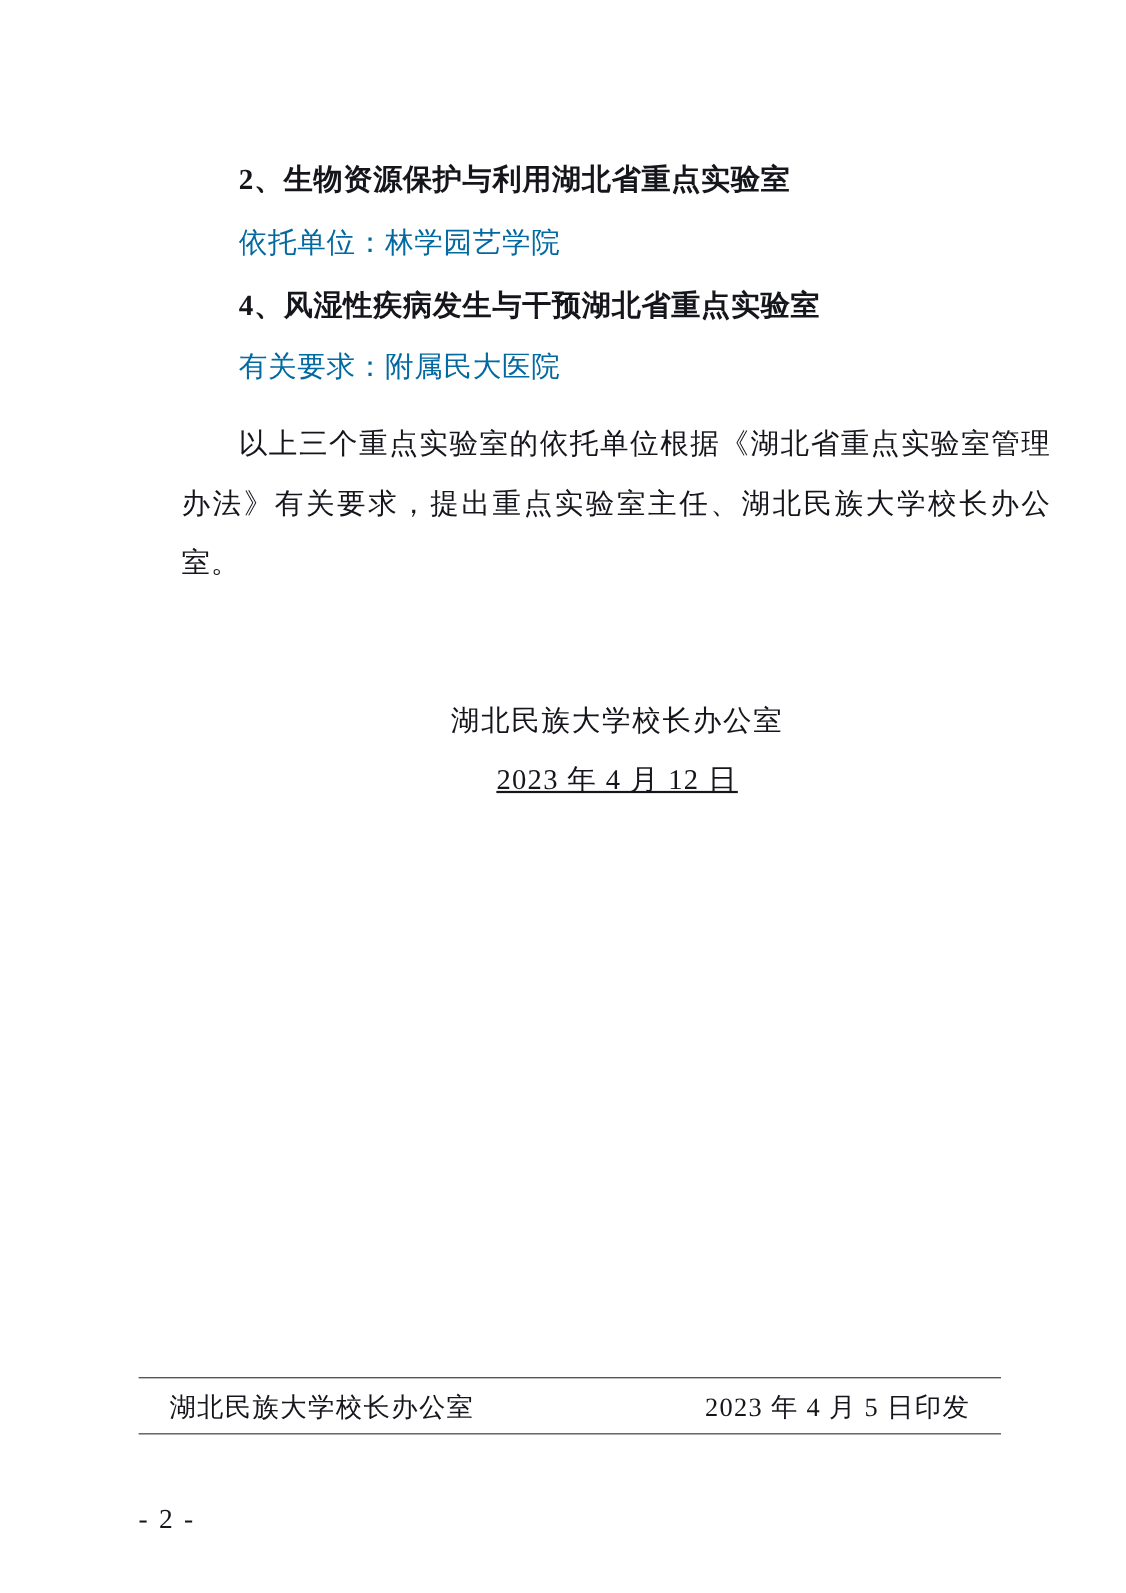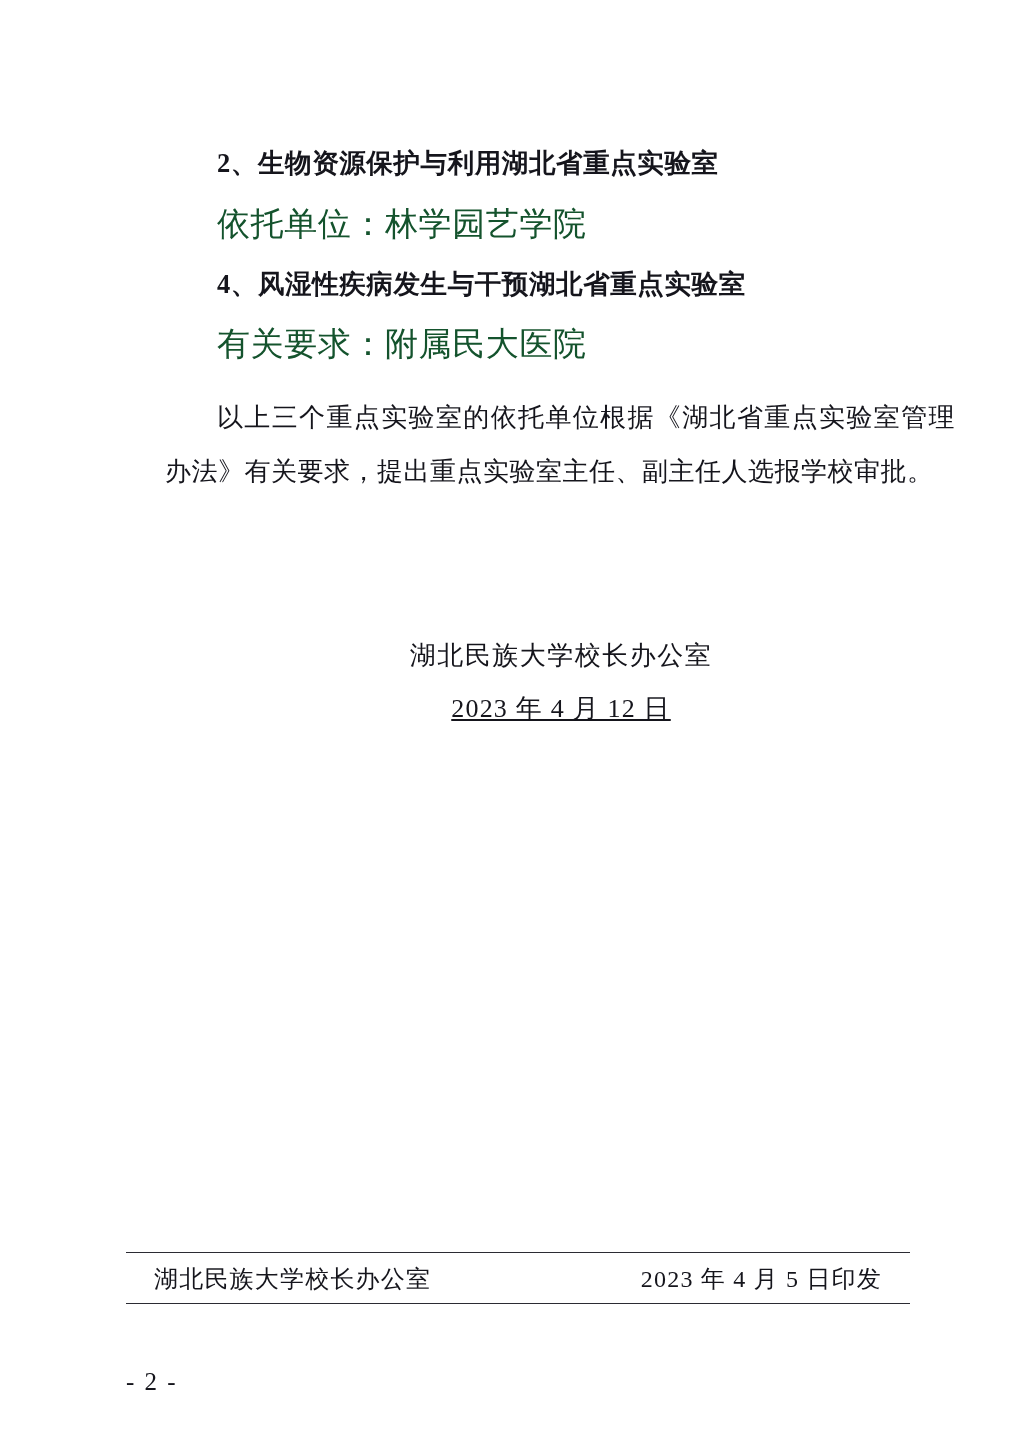--- a/index.html
+++ b/index.html
@@ -33,27 +33,27 @@
     font-weight: bold;
     font-size: 26.5px;
     letter-spacing: 0.6px;
     line-height: 1.0;
     margin: 0 0 0 0;
     padding: 0;
     text-indent: 52px;
     color: #15151c;
   }
   .host-line {
-    font-size: 33px;
+    font-size: 26px;
     letter-spacing: 0.6px;
     line-height: 1.0;
     margin: 0;
     padding: 0;
     text-indent: 52px;
-    color: #14532d;
+    color: #0369a1;
   }
   .gap-a { height: 31px; }
   .gap-b { height: 30px; }
   .gap-c { height: 31px; }
   .gap-d { height: 30px; }
 
   .para {
     font-size: 26px;
     letter-spacing: 0.5px;
     line-height: 54px;
@@ -131,21 +131,21 @@
 
     <div class="lab-title">2、生物资源保护与利用湖北省重点实验室</div>
     <div class="gap-a"></div>
     <div class="host-line">依托单位：林学园艺学院</div>
     <div class="gap-b"></div>
     <div class="lab-title">4、风湿性疾病发生与干预湖北省重点实验室</div>
     <div class="gap-c"></div>
     <div class="host-line">有关要求：附属民大医院</div>
     <div class="gap-d"></div>
 
-    <p class="para">以上三个重点实验室的依托单位根据《湖北省重点实验室管理办法》有关要求，提出重点实验室主任、副主任人选报学校审批。</p>
+    <p class="para">以上三个重点实验室的依托单位根据《湖北省重点实验室管理办法》有关要求，提出重点实验室主任、湖北民族大学校长办公室。</p>
   </div>
 
   <div class="signature">
     <div class="sig-org">湖北民族大学校长办公室</div>
     <div class="sig-date">2023 年 4 月 12 日</div>
   </div>
 
   <div class="footer">
     <div class="footer-rule-top"></div>
     <div class="footer-row">

